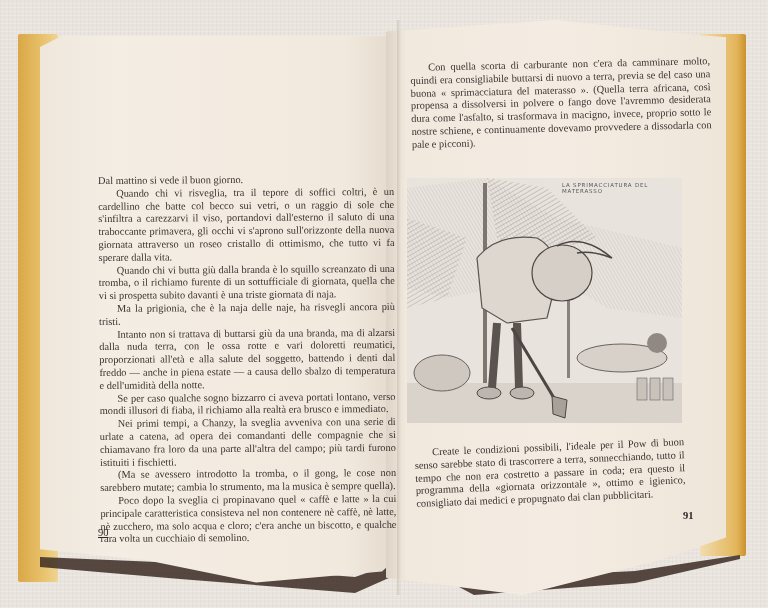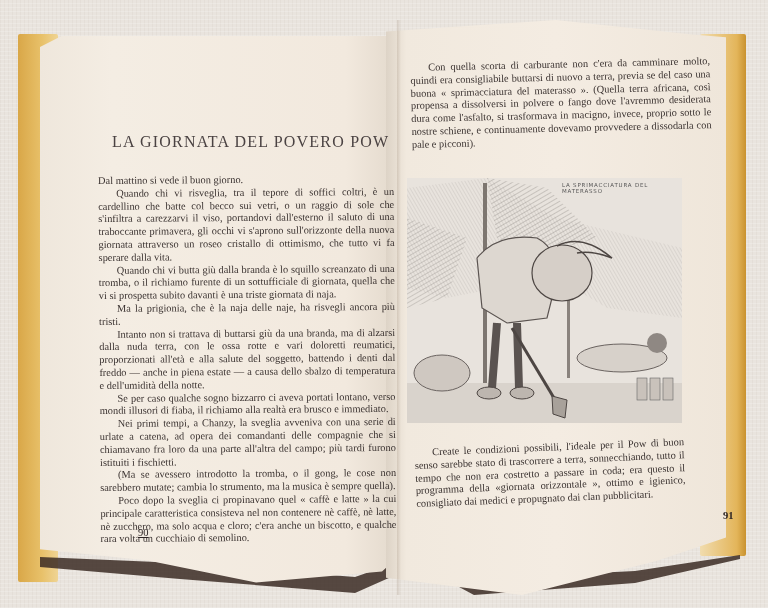--- a/index.html
+++ b/index.html
@@ -53,21 +53,21 @@
   .text p { margin: 0; text-indent: 18px; }
   .text p.noindent { text-indent: 0; }
   .title {
     position: absolute; left: 112px; top: 122px; width: 270px;
     font-size: 16px; letter-spacing: 1.2px; color: #4a4242; font-weight: normal;
     white-space: nowrap;
   }
   .left-body { left: 98px; top: 175px; width: 296px; transform: rotate(-0.4deg); transform-origin: left top; }
   .right-top { left: 410px; top: 62px; width: 300px; transform: rotate(-1.3deg); transform-origin: left top; }
   .right-bottom { left: 414px; top: 447px; width: 270px; transform: rotate(-2.3deg); transform-origin: left top; }
-  .pagenum { position: absolute; font-size: 10.5px; color: #2c2424; margin-left: 40px; }
+  .pagenum { position: absolute; font-size: 10.5px; color: #2c2424; }
   .pn-left { left: 98px; top: 527px; text-decoration: underline; }
   .pn-right { left: 683px; top: 510px; font-weight: bold; }
 
   .illustration {
     position: absolute; left: 407px; top: 178px; width: 275px; height: 245px;
     background: #e6e1db; overflow: hidden;
   }
   .caption {
     position: absolute; left: 155px; top: 4px; font-family: "DejaVu Sans", sans-serif;
     font-size: 5.5px; letter-spacing: 0.8px; color: #555;
@@ -78,21 +78,20 @@
 
 <div class="scene">
   <div class="cover-left"></div>
   <div class="cover-right"></div>
   <div class="shadow-bottom"></div>
 
   <div class="page page-left"></div>
   <div class="page page-right"></div>
   <div class="gutter"></div>
 
-  <h1 class="title">LA GIORNATA DEL POVERO POW</h1>
   <div class="text left-body">
     <p class="noindent">Dal mattino si vede il buon giorno.</p>
     <p>Quando chi vi risveglia, tra il tepore di soffici coltri, è un cardellino che batte col becco sui vetri, o un raggio di sole che s'infiltra a carezzarvi il viso, portandovi dall'esterno il saluto di una traboccante primavera, gli occhi vi s'aprono sull'orizzonte della nuova giornata attraverso un roseo cristallo di ottimismo, che tutto vi fa sperare dalla vita.</p>
     <p>Quando chi vi butta giù dalla branda è lo squillo screanzato di una tromba, o il richiamo furente di un sottufficiale di giornata, quella che vi si prospetta subito davanti è una triste giornata di naja.</p>
     <p>Ma la prigionia, che è la naja delle naje, ha risvegli ancora più tristi.</p>
     <p>Intanto non si trattava di buttarsi giù da una branda, ma di alzarsi dalla nuda terra, con le ossa rotte e vari doloretti reumatici, proporzionati all'età e alla salute del soggetto, battendo i denti dal freddo — anche in piena estate — a causa dello sbalzo di temperatura e dell'umidità della notte.</p>
     <p>Se per caso qualche sogno bizzarro ci aveva portati lontano, verso mondi illusori di fiaba, il richiamo alla realtà era brusco e immediato.</p>
     <p>Nei primi tempi, a Chanzy, la sveglia avveniva con una serie di urlate a catena, ad opera dei comandanti delle compagnie che si chiamavano fra loro da una parte all'altra del campo; più tardi furono istituiti i fischietti.</p>
     <p>(Ma se avessero introdotto la tromba, o il gong, le cose non sarebbero mutate; cambia lo strumento, ma la musica è sempre quella).</p>
     <p>Poco dopo la sveglia ci propinavano quel « caffè e latte » la cui principale caratteristica consisteva nel non contenere nè caffè, nè latte, nè zucchero, ma solo acqua e cloro; c'era anche un biscotto, e qualche rara volta un cucchiaio di semolino.</p>

